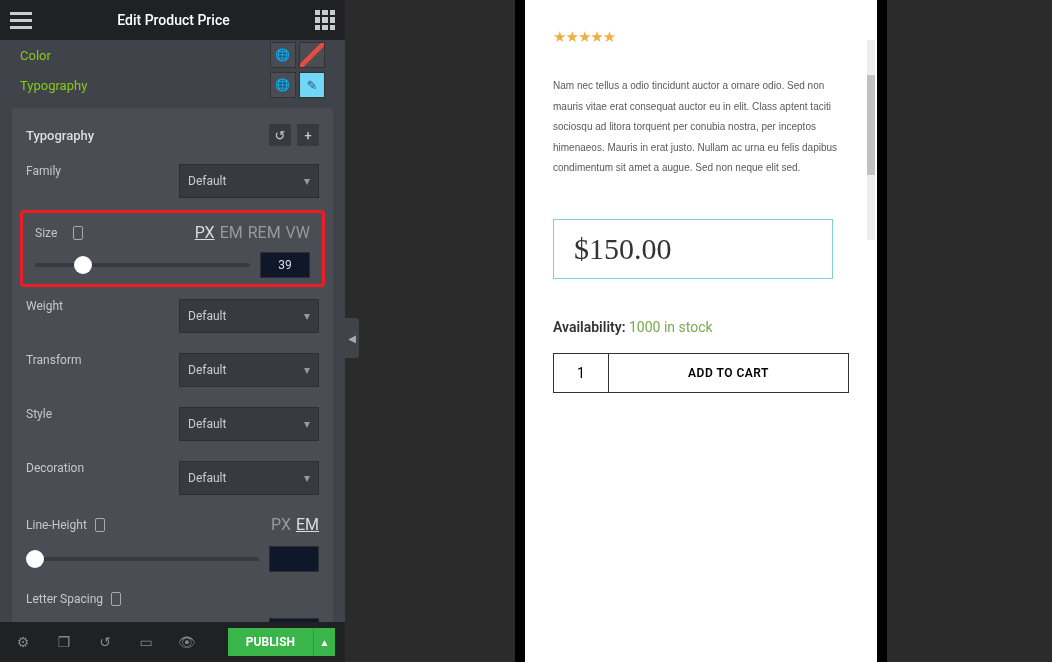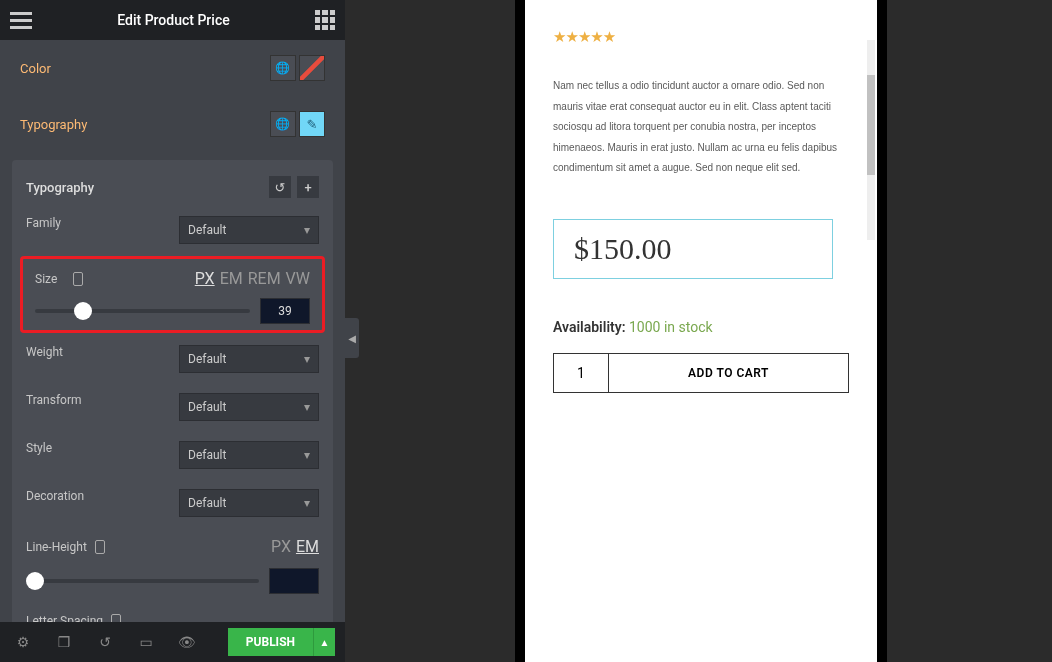--- a/index.html
+++ b/index.html
@@ -5,33 +5,33 @@
 *{margin:0;padding:0;box-sizing:border-box;font-family:Roboto,Arial,sans-serif}
 body{background:#2b2b2b;width:1052px;height:662px;overflow:hidden;position:relative}
 .panel{position:absolute;left:0;top:0;width:345px;height:662px;background:#404349}
 .hdr{height:40px;background:#1f2124;display:flex;align-items:center;justify-content:space-between;padding:0 10px}
 .ham{width:22px;cursor:pointer}
 .ham span{display:block;height:3px;background:#ccc;margin:4px 0}
 .hdr-title{color:#fff;font-size:14px;font-weight:500}
 .grid-ic{width:20px;height:20px;display:grid;grid-template-columns:repeat(3,1fr);gap:2px;cursor:pointer}
 .grid-ic span{background:#ccc}
 .body{padding:0;height:calc(100% - 80px);overflow:hidden}
-.row{display:flex;align-items:center;justify-content:space-between;padding:15px 20px;color:#fdba74;font-size:13px}
+.row{display:flex;align-items:center;justify-content:space-between;padding:2px 20px;color:#84cc16;font-size:13px}
 .btn-grp{display:flex;gap:3px}
 .ic-btn{width:26px;height:26px;background:#4a4d54;border:1px solid #333;display:flex;align-items:center;justify-content:center;color:#ccc;font-size:13px;cursor:pointer}
 .globe::before{content:"🌐";font-size:12px}
 .slash{background:linear-gradient(135deg,#4a4d54 43%,#e84c3d 44%,#e84c3d 56%,#4a4d54 57%)}
 .pen{background:#71d7f7}
 .pen::before{content:"✎";color:#1f5d78}
 .sub{margin:8px 12px 0 12px;background:#4a4d54;border-radius:4px;padding:8px 0}
 .sub-hdr{display:flex;align-items:center;justify-content:space-between;padding:8px 14px;color:#ddd;font-size:13px;font-weight:500}
 .sub-hdr-ic{display:flex;gap:6px}
 .sic{width:22px;height:22px;background:#373a40;display:flex;align-items:center;justify-content:center;color:#ccc;font-size:13px;cursor:pointer}
 .frow{display:flex;justify-content:space-between;padding:10px 14px;color:#c7c7c7;font-size:12px}
-.sel{width:140px;height:28px;background:#373a40;border:1px solid #2c2e33;color:#ccc;font-size:12px;padding:4px 8px;display:flex;align-items:center;justify-content:space-between;cursor:pointer}
+.sel{width:140px;height:28px;background:#373a40;border:1px solid #2c2e33;color:#ccc;font-size:12px;padding:16px 8px;display:flex;align-items:center;justify-content:space-between;cursor:pointer}
 .sel::after{content:"▾";color:#999}
 .hl{border:3px solid #eb1c24;border-radius:4px;margin:2px 8px;padding:6px 6px}
 .sz-top{display:flex;align-items:center;justify-content:space-between;padding:4px 6px 10px 6px}
 .sz-l{display:flex;align-items:center;gap:16px;color:#c7c7c7;font-size:12px}
 .dev{width:10px;height:14px;border:1px solid #aaa;border-radius:2px}
 .units{display:flex;gap:5px;font-size:16px;color:#999}
 .units span{cursor:pointer}
 .units .act{color:#ddd;text-decoration:underline}
 .sz-bot{display:flex;align-items:center;gap:10px;padding:0 6px}
 .track{flex:1;height:4px;background:#373a40;position:relative;border-radius:2px}

